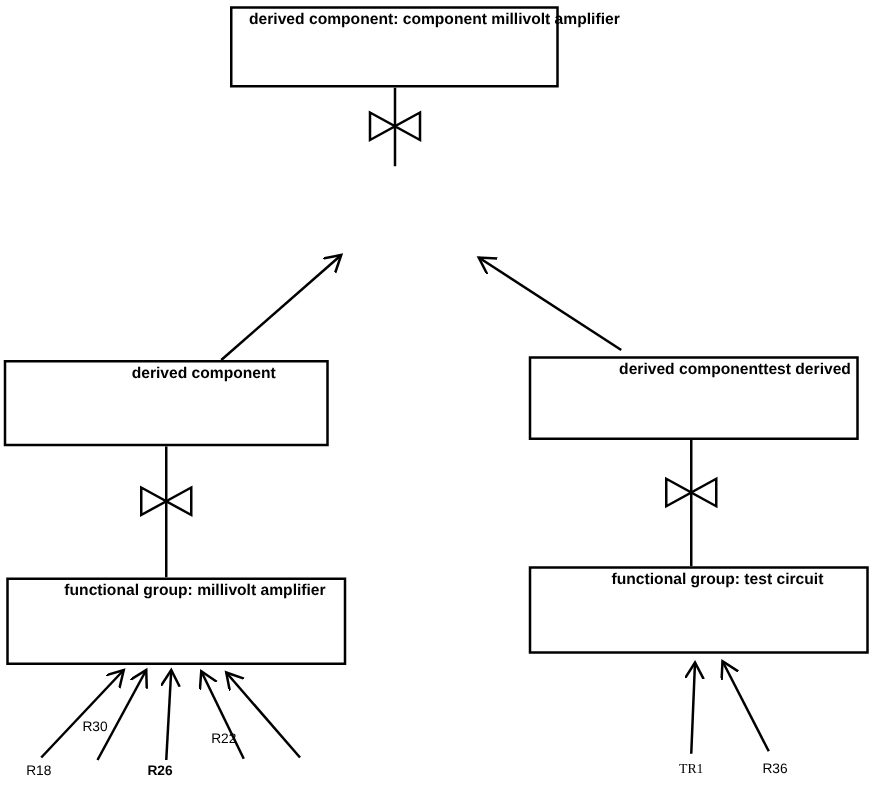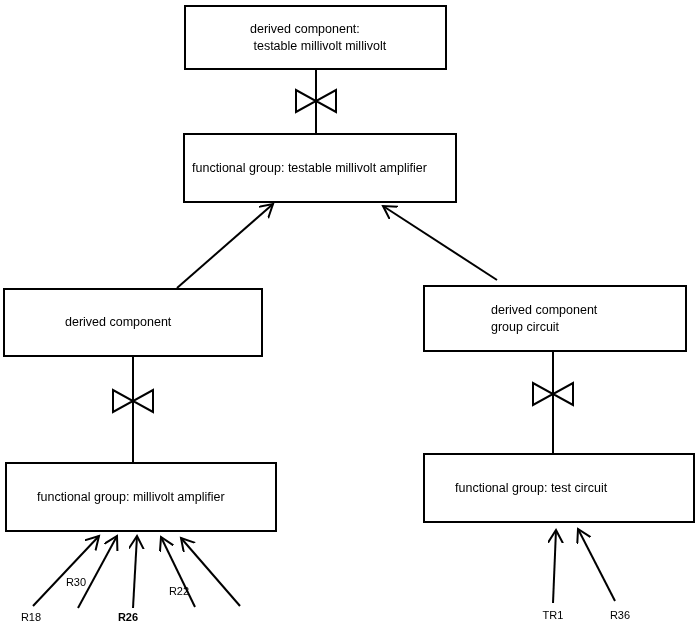--- a/index.html
+++ b/index.html
@@ -16,45 +16,45 @@
     position: absolute;
     left: 0; top: 0;
     width: 698px; height: 631px;
   }
   .node {
     position: absolute;
     box-sizing: border-box;
     border: 2px solid #000000;
     background: #ffffff;
     display: flex;
-    flex-direction: column;
     justify-content: center;
     font-size: 12.5px;
     line-height: 17px;
+    font-weight: bold;
   }
   .node .line { white-space: pre; }
   .node-top-derived   { left: 184px; top: 5px;   width: 263px; height: 65px; padding-left: 64px; }
   .node-fg-testable   { left: 183px; top: 133px; width: 274px; height: 70px; padding-left: 7px;  }
   .node-dc-mva        { left: 3px;   top: 288px; width: 260px; height: 69px; padding-left: 60px; }
   .node-dc-test       { left: 423px; top: 285px; width: 264px; height: 67px; padding-left: 66px; }
   .node-fg-mva        { left: 5px;   top: 462px; width: 272px; height: 70px; padding-left: 30px; }
   .node-fg-test       { left: 423px; top: 453px; width: 272px; height: 70px; padding-left: 30px; }
   .leaf-label {
     position: absolute;
     width: 44px;
     text-align: center;
     font-size: 11px;
     line-height: 16px;
   }
   .lbl-r18 { left: 9px;   top: 609px; }
   .lbl-r30 { left: 54px;  top: 574px; }
   .lbl-r26 { left: 106px; top: 609px; font-weight: bold; }
   .lbl-r22 { left: 157px; top: 583px; }
   .lbl-ic1 { left: 200px; top: 635px; }
-  .lbl-tr1 { left: 531px; top: 607px; }
+  .lbl-tr1 { left: 531px; top: 607px; font-family: Liberation Serif, serif; }
   .lbl-r36 { left: 598px; top: 607px; }
 </style>
 </head>
 <body>
 
 <div id="canvas">
 
   <svg class="connectors" viewBox="0 0 698 631" xmlns="http://www.w3.org/2000/svg">
     <defs>
       <marker id="arrowhead" markerUnits="userSpaceOnUse" markerWidth="30" markerHeight="30" refX="13" refY="7.5" orient="auto">
@@ -94,34 +94,31 @@
     <line x1="133" y1="608" x2="137" y2="536" stroke="#000000" stroke-width="2" marker-end="url(#arrowhead)"></line>
     <line x1="195" y1="607" x2="161" y2="537" stroke="#000000" stroke-width="2" marker-end="url(#arrowhead)"></line>
     <line x1="240" y1="606" x2="181" y2="538" stroke="#000000" stroke-width="2" marker-end="url(#arrowhead)"></line>
 
     <line x1="553" y1="603" x2="556" y2="530" stroke="#000000" stroke-width="2" marker-end="url(#arrowhead)"></line>
     <line x1="615" y1="601" x2="578" y2="529" stroke="#000000" stroke-width="2" marker-end="url(#arrowhead)"></line>
   </svg>
 
   <div class="node node-top-derived">
     <div class="line">derived component:</div>
-    <div class="line"> testable millivolt millivolt</div>
+    <div class="line"> component millivolt amplifier</div>
   </div>
 
-  <div class="node node-fg-testable">
-    <div class="line">functional group: testable millivolt amplifier</div>
-  </div>
 
   <div class="node node-dc-mva">
     <div class="line">derived component</div>
   </div>
 
   <div class="node node-dc-test">
     <div class="line">derived component</div>
-    <div class="line">group circuit</div>
+    <div class="line">test derived</div>
   </div>
 
   <div class="node node-fg-test">
     <div class="line">functional group: test circuit</div>
   </div>
 
   <div class="node node-fg-mva">
     <div class="line">functional group: millivolt amplifier</div>
   </div>
 

